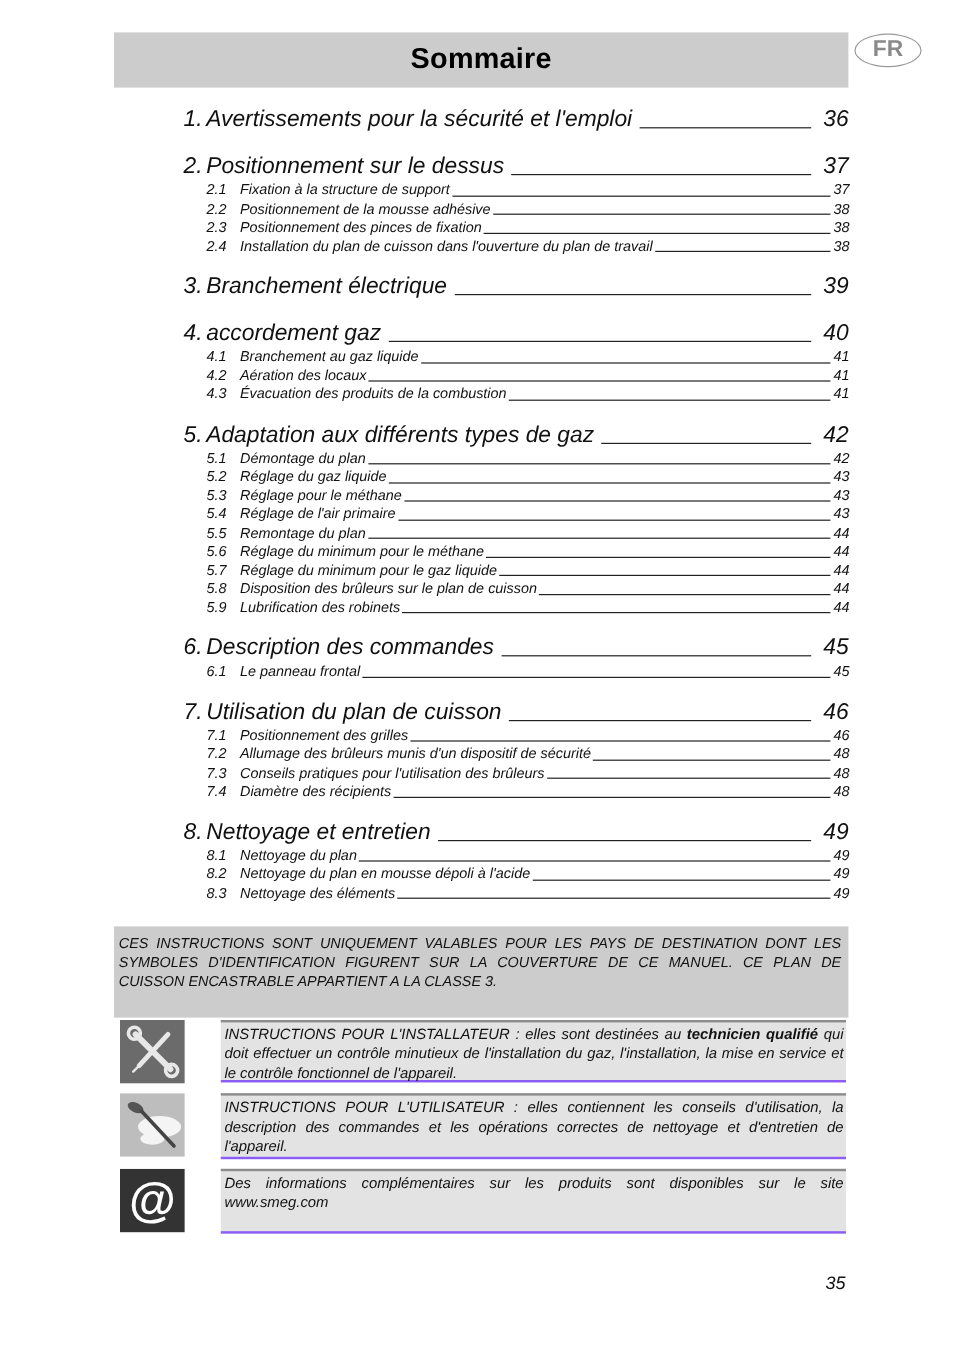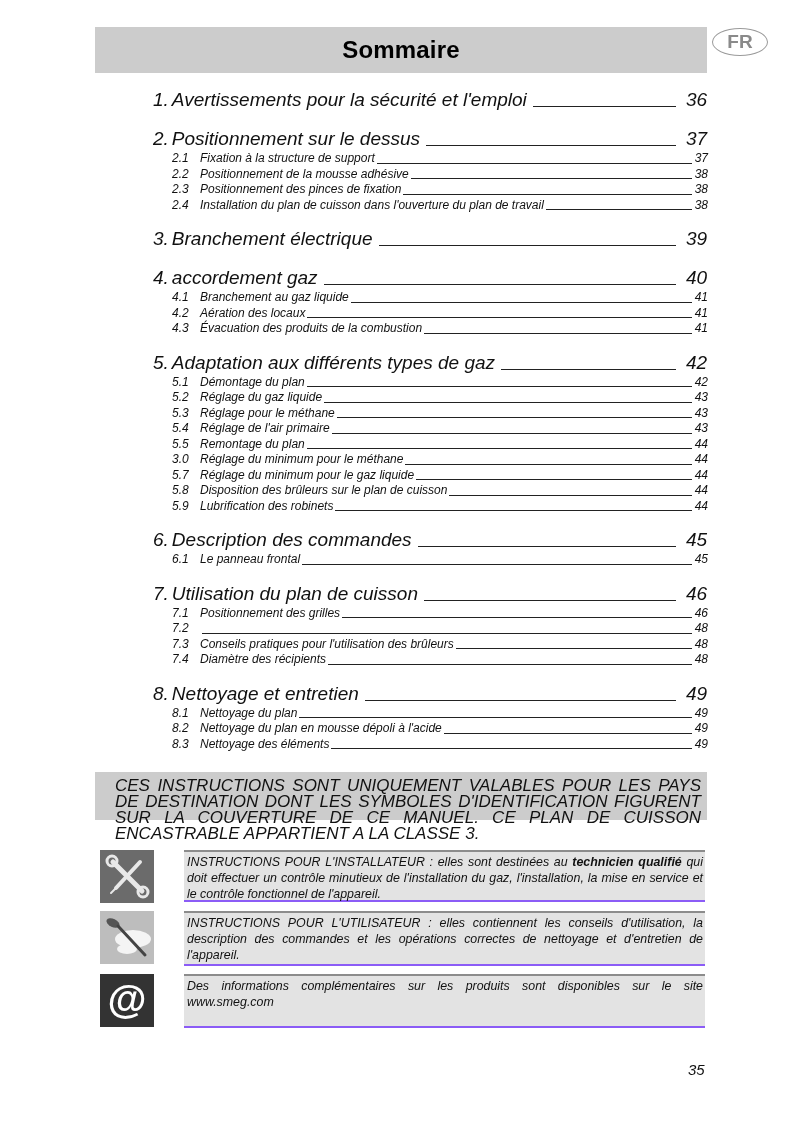--- a/index.html
+++ b/index.html
@@ -20,23 +20,23 @@
   .chapter .lead { flex: 1; border-bottom: 1px solid #222; margin: 0 10px 0 6px; height: 1px;
                    align-self: flex-end; margin-bottom: 5px; }
   .chapter .pg { width: 22px; text-align: left; }
   .sub { display: flex; align-items: baseline; font-style: italic; font-size: 12px;
          line-height: 15.5px; padding-left: 19px; color: #111; }
   .sub .snum { width: 28px; }
   .sub .lead { flex: 1; border-bottom: 1px solid #222; margin-left: 2px; align-self: flex-end;
                margin-bottom: 3px; }
   .sub .pg { width: 16px; text-align: right; }
 
-  .notice { position: absolute; left: 95px; top: 772px; width: 612px; height: 48px;
-            background: #cccccc; box-sizing: border-box; padding: 6px 6px 0 20px;
-            font-style: italic; font-size: 17px; line-height: 16px; color: #111; text-align: justify; }
+  .notice { position: absolute; left: 95px; top: 772px; width: 612px; height: 76px;
+            background: #cccccc; box-sizing: border-box; padding: 6px 6px 0 4px;
+            font-style: italic; font-size: 12px; line-height: 16px; color: #111; text-align: justify; }
 
   .info-row { position: absolute; left: 100px; width: 606px; }
   .info-icon { position: absolute; left: 0; top: 0; width: 54px; height: 53px; }
   .info-box { position: absolute; left: 84px; width: 521px; background: #e3e3e3;
               border-top: 2px solid #8c8c8c; border-bottom: 2px solid #8b5cf6; box-sizing: border-box;
               padding: 2px 2px 0 3px; font-style: italic; font-size: 12.4px; line-height: 16px;
               text-align: justify; color: #111; }
   .info-box b { font-weight: bold; }
 
   .page-num { position: absolute; left: 688px; top: 1061px; font-style: italic; font-size: 15px; color: #111; }
@@ -150,21 +150,21 @@
       <span class="lead"></span>
       <span class="pg">43</span>
     </div>
     <div class="sub">
       <span class="snum">5.5</span>
       <span class="title">Remontage du plan</span>
       <span class="lead"></span>
       <span class="pg">44</span>
     </div>
     <div class="sub">
-      <span class="snum">3.0</span>
+      <span class="snum">5.6</span>
       <span class="title">Réglage du minimum pour le méthane</span>
       <span class="lead"></span>
       <span class="pg">44</span>
     </div>
     <div class="sub">
       <span class="snum">5.7</span>
       <span class="title">Réglage du minimum pour le gaz liquide</span>
       <span class="lead"></span>
       <span class="pg">44</span>
     </div>
@@ -201,20 +201,21 @@
       <span class="pg">46</span>
     </div>
     <div class="sub">
       <span class="snum">7.1</span>
       <span class="title">Positionnement des grilles</span>
       <span class="lead"></span>
       <span class="pg">46</span>
     </div>
     <div class="sub">
       <span class="snum">7.2</span>
+      <span class="title">Allumage des brûleurs munis d'un dispositif de sécurité</span>
       <span class="lead"></span>
       <span class="pg">48</span>
     </div>
     <div class="sub">
       <span class="snum">7.3</span>
       <span class="title">Conseils pratiques pour l'utilisation des brûleurs</span>
       <span class="lead"></span>
       <span class="pg">48</span>
     </div>
     <div class="sub">

